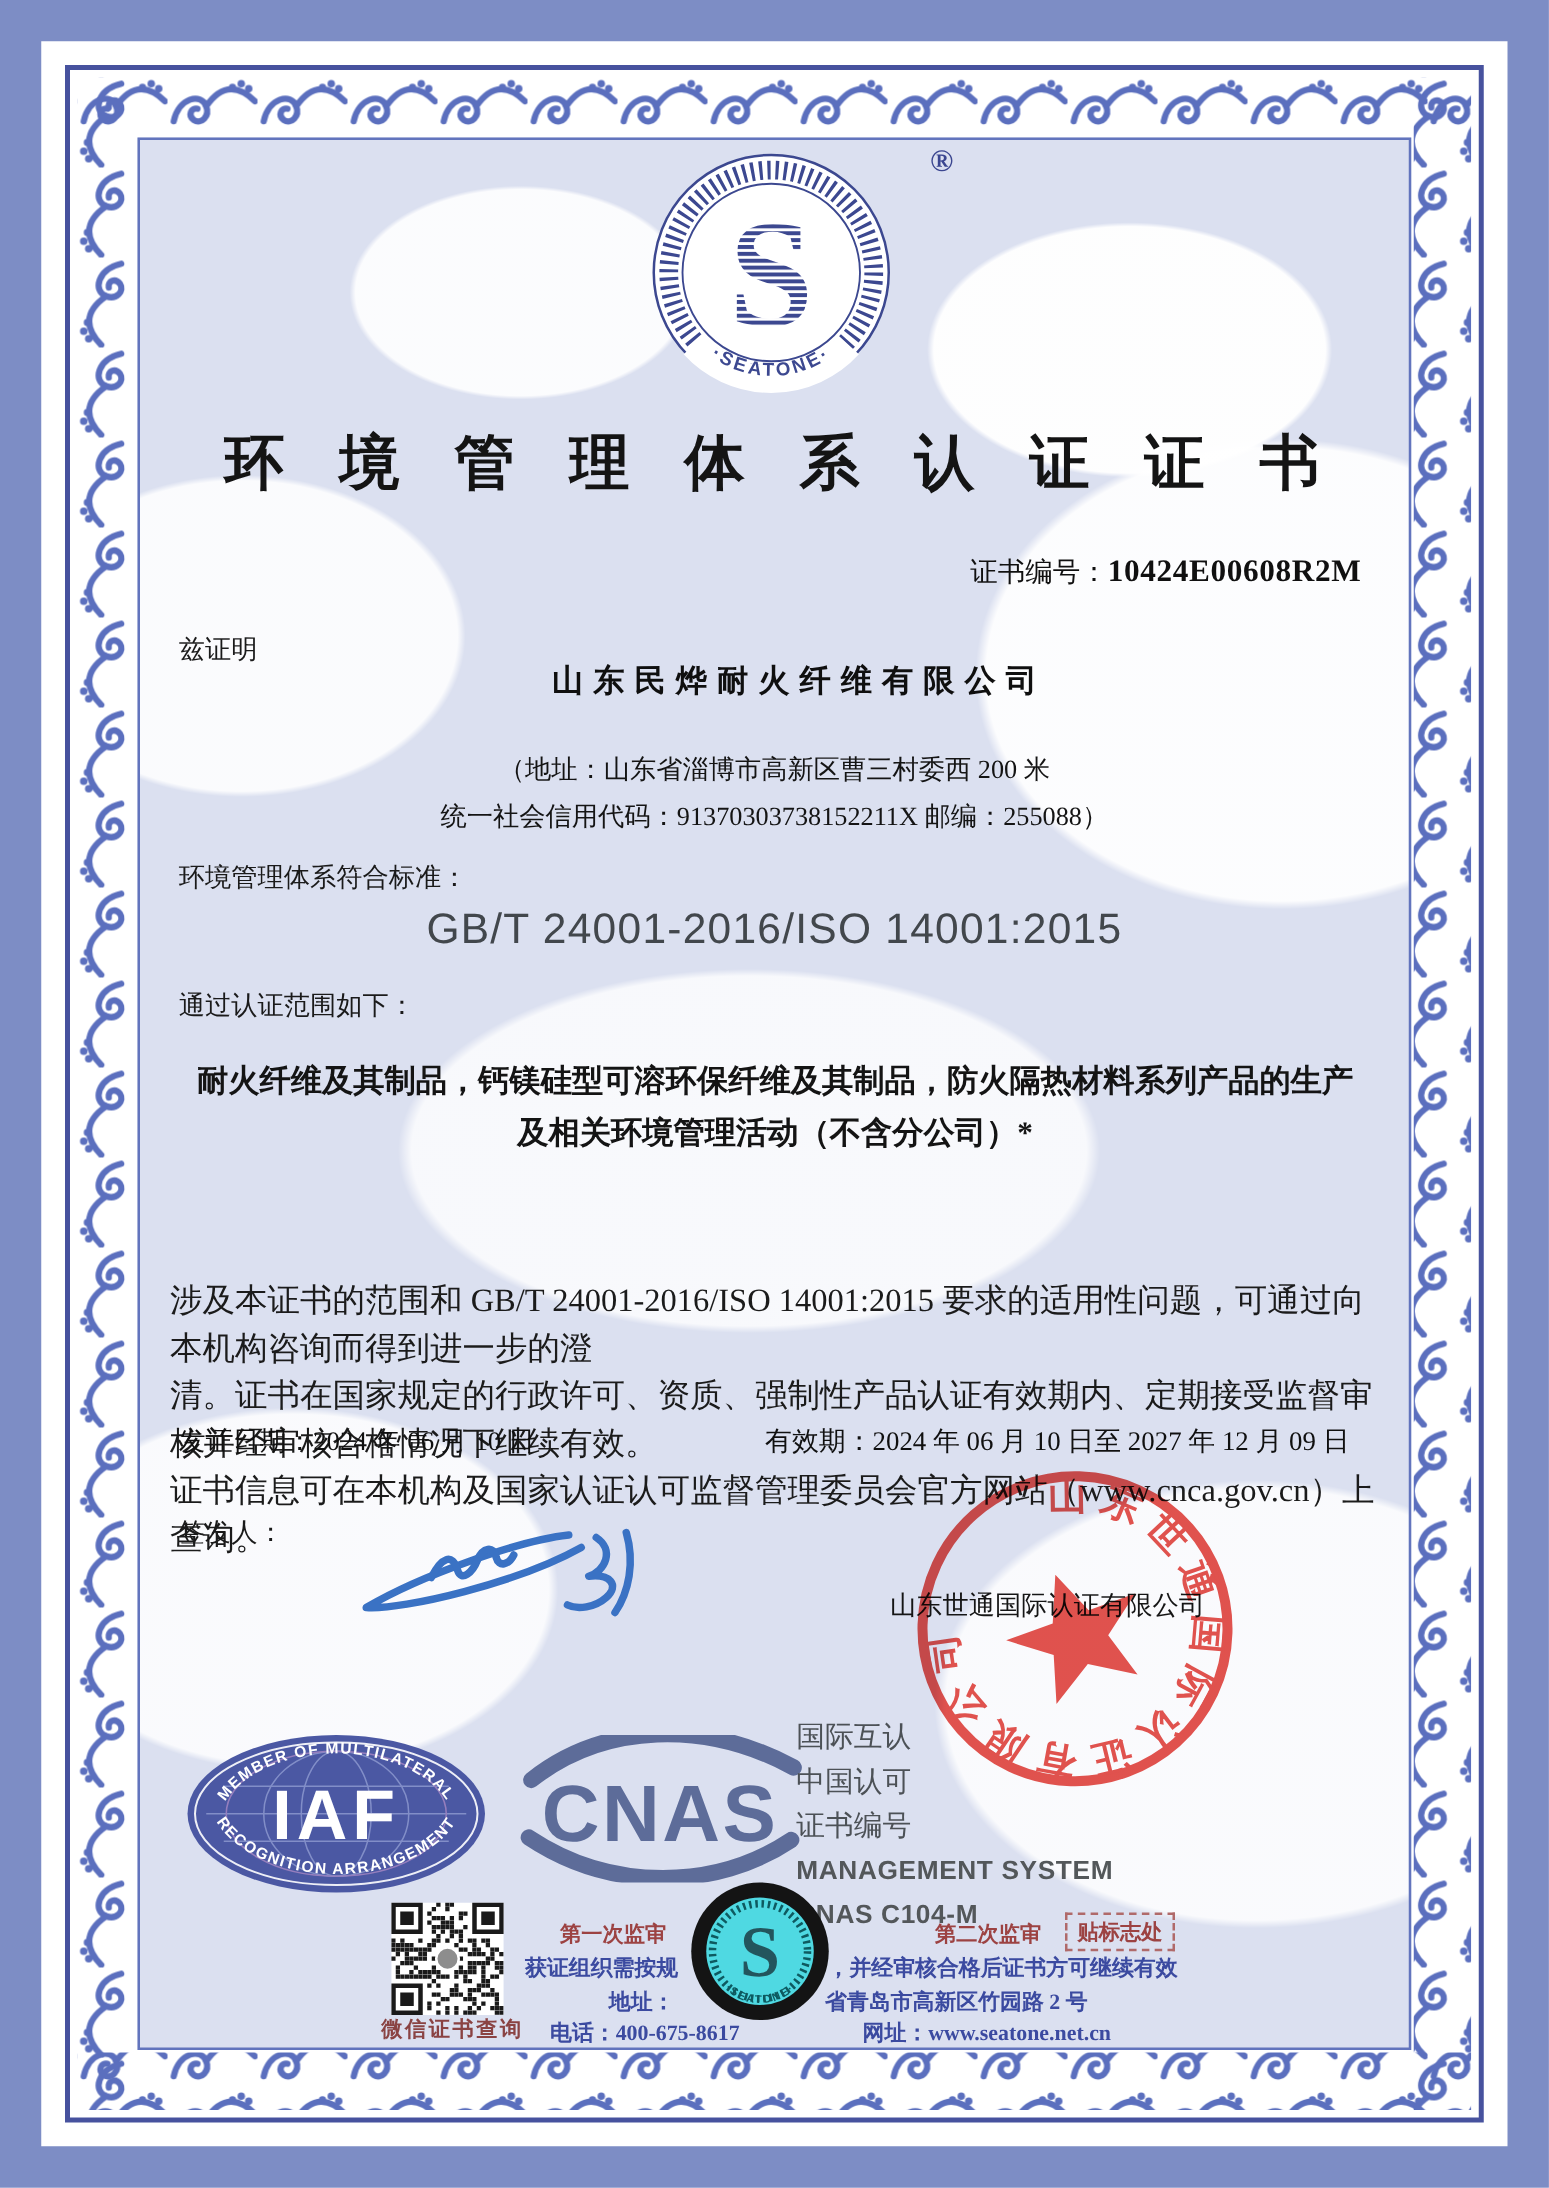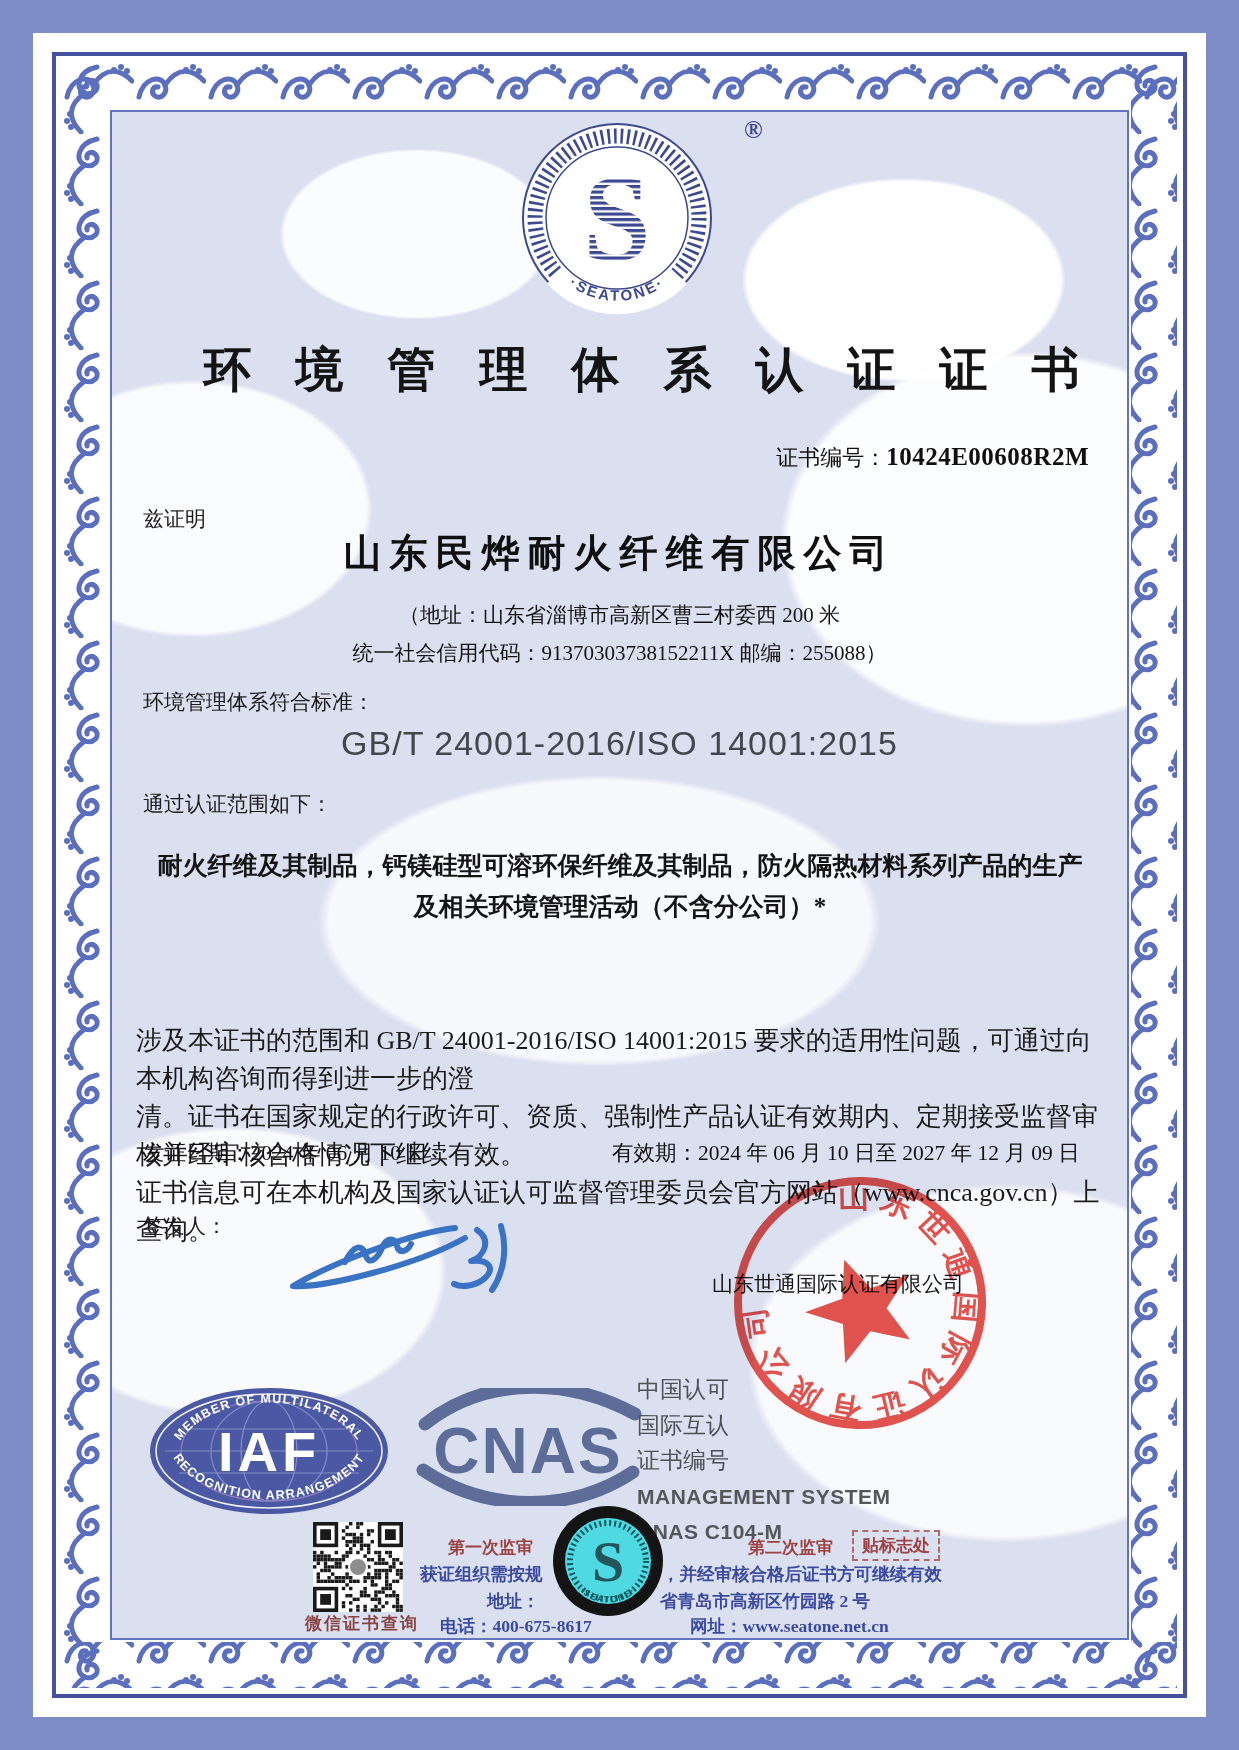--- a/index.html
+++ b/index.html
@@ -16,26 +16,26 @@
            radial-gradient(ellipse 270px 170px at 78% 11%, rgba(255,255,255,.96) 0 58%, transparent 60%),
            radial-gradient(ellipse 430px 330px at 90% 28%, rgba(255,255,255,.92) 0 55%, transparent 57%),
            radial-gradient(ellipse 320px 230px at 8% 26%, rgba(255,255,255,.88) 0 54%, transparent 56%),
            radial-gradient(ellipse 540px 280px at 48% 53%, rgba(255,255,255,.8) 0 50%, transparent 52%),
            radial-gradient(ellipse 380px 260px at 12% 76%, rgba(255,255,255,.85) 0 54%, transparent 56%),
            radial-gradient(ellipse 460px 320px at 88% 82%, rgba(255,255,255,.85) 0 54%, transparent 56%),
            radial-gradient(ellipse 240px 150px at 30% 8%,  rgba(255,255,255,.9) 0 55%, transparent 57%);
          }
   
   .title{left:110px;width:1019px;top:338px;text-align:center;font-size:48px;font-weight:600;
-         letter-spacing:44px;padding-left:44px;color:#141414;white-space:nowrap;}
+         letter-spacing:44px;padding-left:20px;color:#141414;white-space:nowrap;}
   .certno{top:443px;right:150px;font-size:22px;color:#101010;white-space:nowrap;}
   .certno b{font-size:25px;font-weight:700;letter-spacing:.5px;text-align:right;}
   .lbl{font-size:21px;color:#1a1a1a;}
-  .company{left:110px;width:1019px;top:528px;text-align:center;font-size:38px;font-weight:700;
-           letter-spacing:8px;color:#0f0f0f;white-space:nowrap;}
+  .company{left:110px;width:1019px;top:528px;text-align:center;font-size:25px;font-weight:700;
+           letter-spacing:8px;color:#0f0f0f;white-space:nowrap;padding-left:20px;}
   .cline{left:110px;width:1019px;text-align:center;font-size:21px;color:#141414;white-space:nowrap;}
   .standard{left:110px;width:1019px;top:724px;text-align:center;font-size:34px;color:#42474c;
             font-family:"Liberation Sans","DejaVu Sans",sans-serif;letter-spacing:1px;}
   .scope{left:124px;width:992px;top:845px;text-align:center;font-size:25px;font-weight:600;
          line-height:41px;color:#141414;}
   .legal{left:136px;width:968px;top:1022px;font-size:26px;line-height:38px;color:#1b1b1b;}
   .dates{font-size:21.5px;color:#101010;white-space:nowrap;}
   .issuer{font-size:21px;color:#151515;white-space:nowrap;}
   .accblock{left:637px;top:1372px;font-size:23px;line-height:35.5px;color:#4c5156;
             font-family:"Liberation Sans","DejaVu Sans",sans-serif;}
@@ -172,22 +172,22 @@
     </text>
   </svg>
 
   <svg class="abs" style="left:413px;top:1388px;" width="230" height="118" viewBox="0 0 230 118">
     <path d="M12,36 C70,-10 152,-12 222,26" fill="none" stroke="#5d6c99" stroke-width="13" stroke-linecap="round"></path>
     <path d="M10,82 C76,126 160,124 220,84" fill="none" stroke="#5d6c99" stroke-width="13" stroke-linecap="round"></path>
     <text x="115" y="85" text-anchor="middle" font-family="Liberation Sans, DejaVu Sans, sans-serif" font-weight="bold" font-size="64" fill="#5d6c99" letter-spacing="2">CNAS</text>
   </svg>
 
   <div class="abs accblock">
+    <div>国际互认</div>
     <div>中国认可</div>
-    <div>国际互认</div>
     <div>证书编号</div>
     <div class="en">MANAGEMENT SYSTEM</div>
     <div class="en">CNAS C104-M</div>
   </div>
 
   <svg class="abs" style="left:313px;top:1522px;" width="90" height="90" viewBox="0 0 90 90">
     <rect width="90" height="90" fill="#ffffff"></rect>
     <g id="qr-g" fill="#1a1a1a">
         <rect x="0" y="0" width="25.2" height="25.2"></rect>
         <rect x="3.6" y="3.6" width="18" height="18" fill="#ffffff"></rect>

